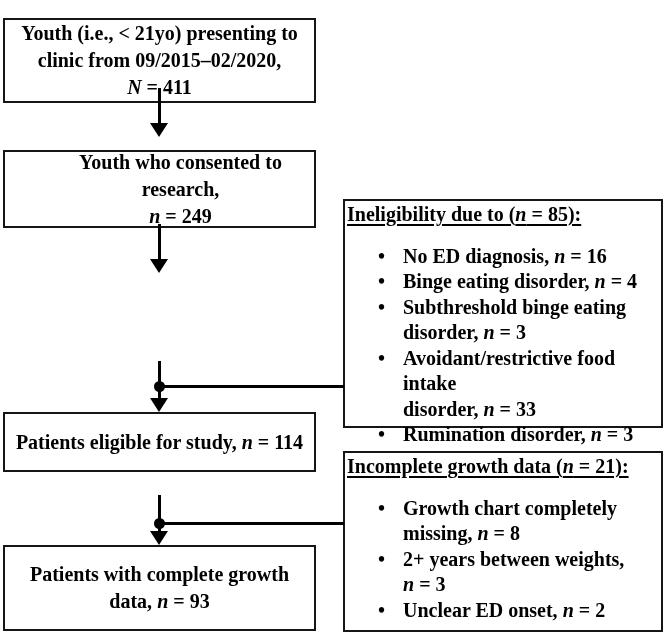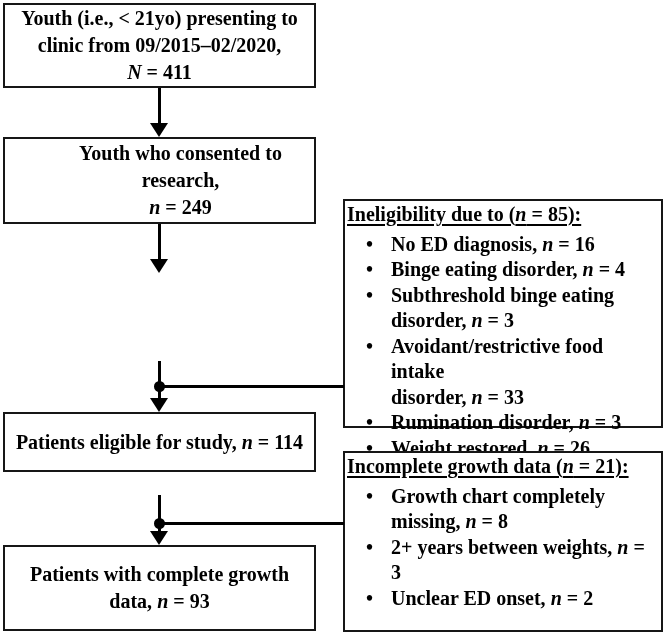--- a/index.html
+++ b/index.html
@@ -26,22 +26,22 @@
     border: 2.5px solid #161616;
     background: #ffffff;
     display: flex;
     align-items: center;
     justify-content: center;
     text-align: center;
     font-size: 20px;
     line-height: 27px;
     padding: 2px 6px;
   }
-  .mbox-1 { top: 3px;   height: 85px; }
-  .mbox-2 { top: 137px; height: 87px; padding-left: 48px; }
+  .mbox-1 { top: 18px;   height: 85px; }
+  .mbox-2 { top: 150px; height: 78px; padding-left: 48px; }
   .mbox-3 { top: 273px; height: 88px; }
   .mbox-4 { top: 412px; height: 60px; }
   .mbox-5 { top: 545px; height: 86px; }
 
   
   .sbox {
     position: absolute;
     left: 343px;
     width: 320px;
     box-sizing: border-box;
@@ -52,21 +52,21 @@
     padding: 1px 6px 1px 2px;
   }
   .sbox-1 { top: 199px; height: 229px; }
   .sbox-2 { top: 451px; height: 181px; }
   .sbox .stitle {
     text-align: left;
     text-decoration: underline;
     text-underline-offset: 3px;
   }
   .sbox ul {
-    margin: 4px;
+    margin: 16px;
     padding: 0;
     list-style: none;
   }
   .sbox li {
     position: relative;
     padding-left: 40px;
   }
   .sbox li::before {
     content: "\2022";
     position: absolute;

